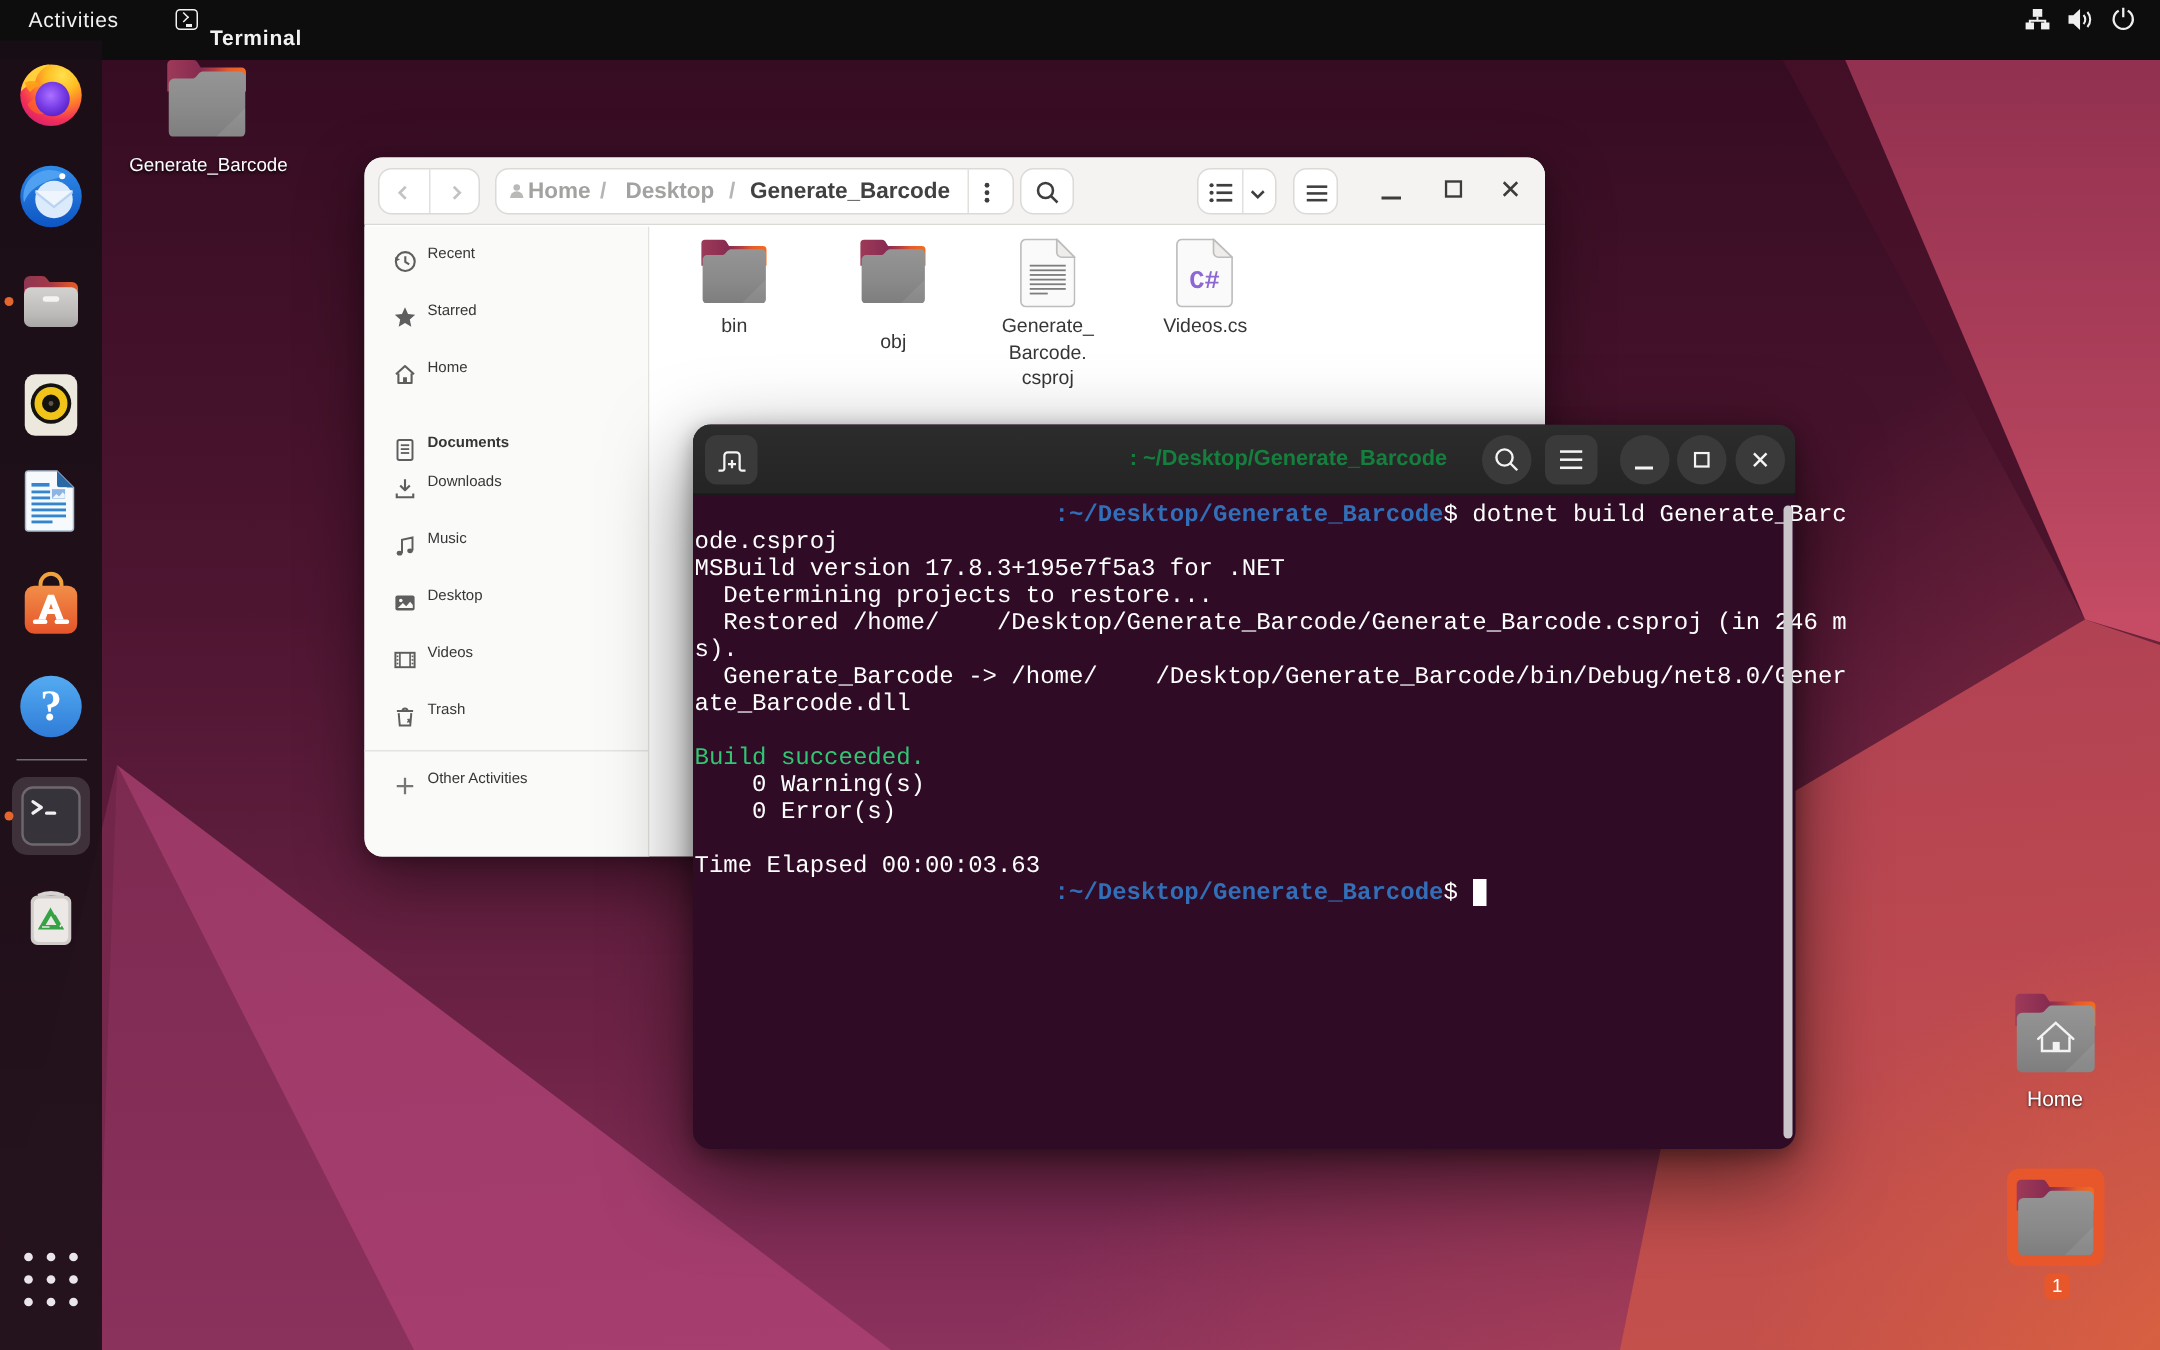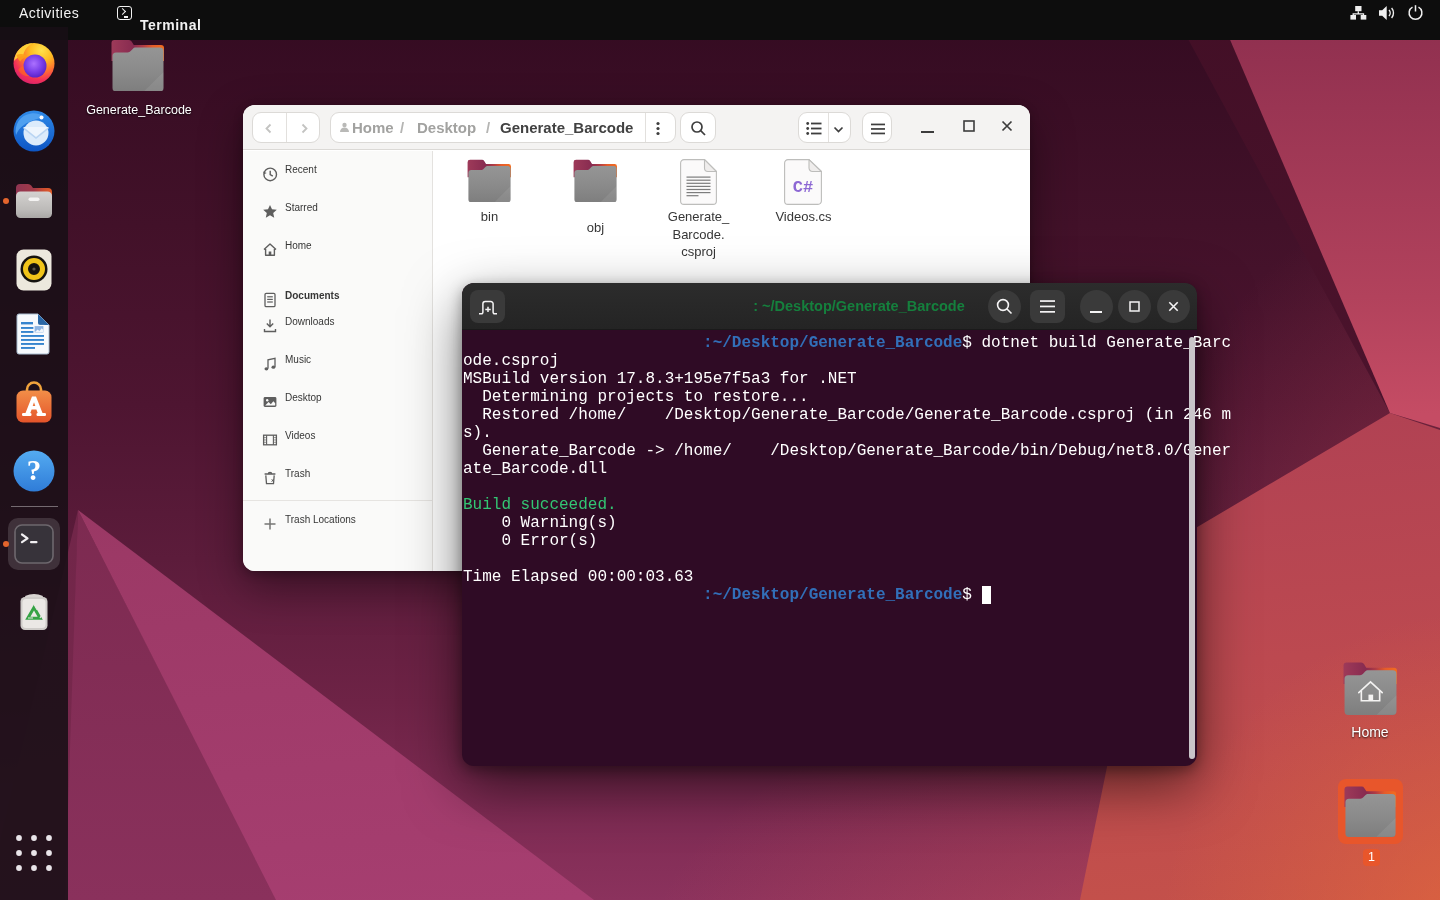--- a/index.html
+++ b/index.html
@@ -442,21 +442,21 @@
             <path d="M2.6,4 h10.8 M6.3,4 a1.7,1.7 0 0 1 3.4,0" stroke="#5e5e5e" stroke-width="1.3" fill="none"></path>
             <path d="M3.8,5.4 l0.7,8.2 h7 l0.7,-8.2" stroke="#5e5e5e" stroke-width="1.3" fill="none"></path>
             <path d="M9.8,9.2 l1.6,2.6 M11.6,9.4 l-2,2.2" stroke="#5e5e5e" stroke-width="1"></path>
           </svg>
           <span class="tx">Trash</span>
         </div>
       <div class="srow" style="top:401px;">
           <svg class="ic" viewBox="0 0 16 16">
             <path d="M8,2.5 v11 M2.5,8 h11" stroke="#767674" stroke-width="1.5"></path>
           </svg>
-          <span class="tx">Trash Locations</span>
+          <span class="tx">Other Activities</span>
         </div>
     </div>
     <div class="ssep"></div>
     <div id="fgrid">
       <div class="abs" style="left:223px; top:54px; width:47px; height:43px;">
         <svg width="47" height="43" viewBox="0 0 56 52">
           <path d="M1.5,22 V4 a3,3 0 0 1 3-3 h14.5 a3,3 0 0 1 2.6,1.5 L23.8,6 h27.2 a3,3 0 0 1 3,3 V22 z" fill="url(#gfback)"></path>
           <path d="M2.5,17 a3.6,3.6 0 0 1 3.6-3.6 h11.6 c1.3,0 2.2-0.4 3-1.3 l2-2.2 c0.8-0.9 1.8-1.3 3-1.3 h24.2 a3.6,3.6 0 0 1 3.6,3.6 v36.7 a3.6,3.6 0 0 1-3.6,3.6 H6.1 a3.6,3.6 0 0 1-3.6-3.6 z" fill="url(#gffront)"></path>
           <path d="M53.5,33 L34,52.3 h16 a3.6,3.6 0 0 0 3.6-3.6 z" fill="rgba(255,255,255,0.08)"></path>
         </svg>

